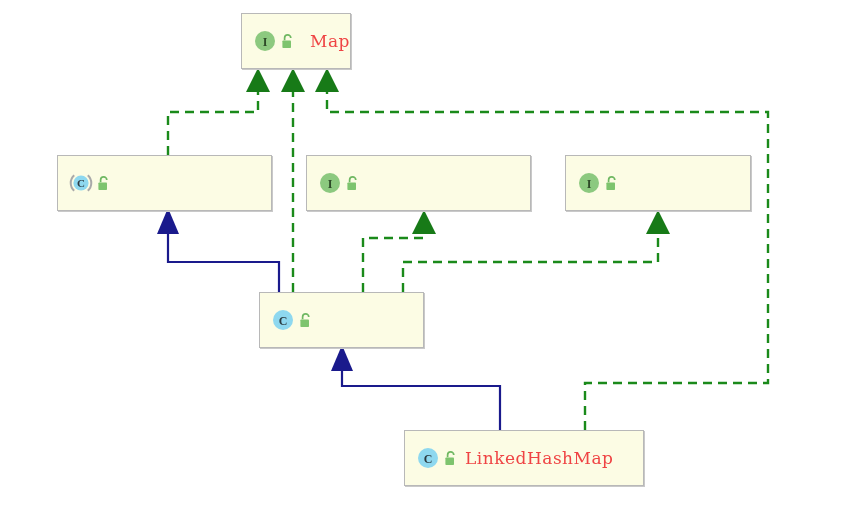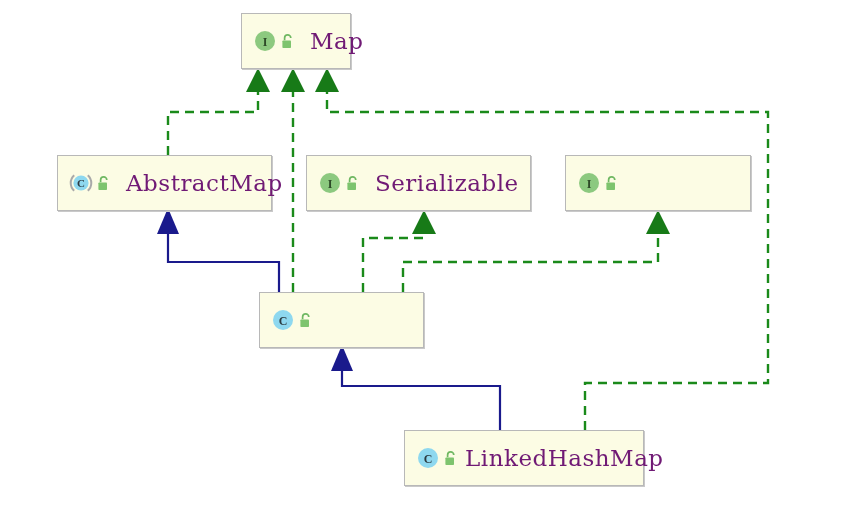--- a/index.html
+++ b/index.html
@@ -44,22 +44,22 @@
     display: block;
   }
   .lock-icon {
     width: 16px;
     height: 17px;
     display: block;
     margin-left: 3px;
   }
   .node-label {
     font-family: "DejaVu Serif", "Liberation Serif", serif;
-    font-size: 23px;
-    color: #701a75;
+    font-size: 17px;
+    color: #ef4444;
     letter-spacing: 0.5px;
     white-space: nowrap;
     margin-left: 14px;
   }
   .node-label.tight { margin-left: 6px; }
 </style>
 </head>
 <body>
 
 <div id="diagram-root">
@@ -122,35 +122,33 @@
         <path d="M5.2 4.2 A10.5 10.5 0 0 0 5.2 19.8" fill="none" stroke="#a9a9a9" stroke-width="2"></path>
         <path d="M18.8 4.2 A10.5 10.5 0 0 1 18.8 19.8" fill="none" stroke="#a9a9a9" stroke-width="2"></path>
         <circle cx="12" cy="12" r="7.6" fill="#8ed8ef"></circle>
         <text x="12" y="16" font-family="Liberation Serif, serif" font-size="11" font-weight="bold" fill="#2b3a40" text-anchor="middle">C</text>
       </svg>
       <svg class="lock-icon" viewBox="0 0 16 17">
         <path d="M4.6 7.2 V5.0 a3.1 3.1 0 0 1 6.2 0" fill="none" stroke="#6fb862" stroke-width="1.7"></path>
         <rect x="2.4" y="7.4" width="8.6" height="7.6" rx="0.8" fill="#7ec46e"></rect>
       </svg>
     </span>
-    <span class="node-label">AbstractMap</span>
   </div>
 
   <div class="uml-node" style="left:306px; top:155px; width:225px; height:56px;">
     <span class="node-icons">
       <svg class="type-icon" viewBox="0 0 24 24">
         <circle cx="12" cy="12" r="10" fill="#8cc97f"></circle>
         <text x="12" y="16.5" font-family="Liberation Serif, serif" font-size="12" font-weight="bold" fill="#2d4a28" text-anchor="middle">I</text>
       </svg>
       <svg class="lock-icon" viewBox="0 0 16 17">
         <path d="M4.6 7.2 V5.0 a3.1 3.1 0 0 1 6.2 0" fill="none" stroke="#6fb862" stroke-width="1.7"></path>
         <rect x="2.4" y="7.4" width="8.6" height="7.6" rx="0.8" fill="#7ec46e"></rect>
       </svg>
     </span>
-    <span class="node-label">Serializable</span>
   </div>
 
   <div class="uml-node" style="left:565px; top:155px; width:186px; height:56px;">
     <span class="node-icons">
       <svg class="type-icon" viewBox="0 0 24 24">
         <circle cx="12" cy="12" r="10" fill="#8cc97f"></circle>
         <text x="12" y="16.5" font-family="Liberation Serif, serif" font-size="12" font-weight="bold" fill="#2d4a28" text-anchor="middle">I</text>
       </svg>
       <svg class="lock-icon" viewBox="0 0 16 17">
         <path d="M4.6 7.2 V5.0 a3.1 3.1 0 0 1 6.2 0" fill="none" stroke="#6fb862" stroke-width="1.7"></path>

